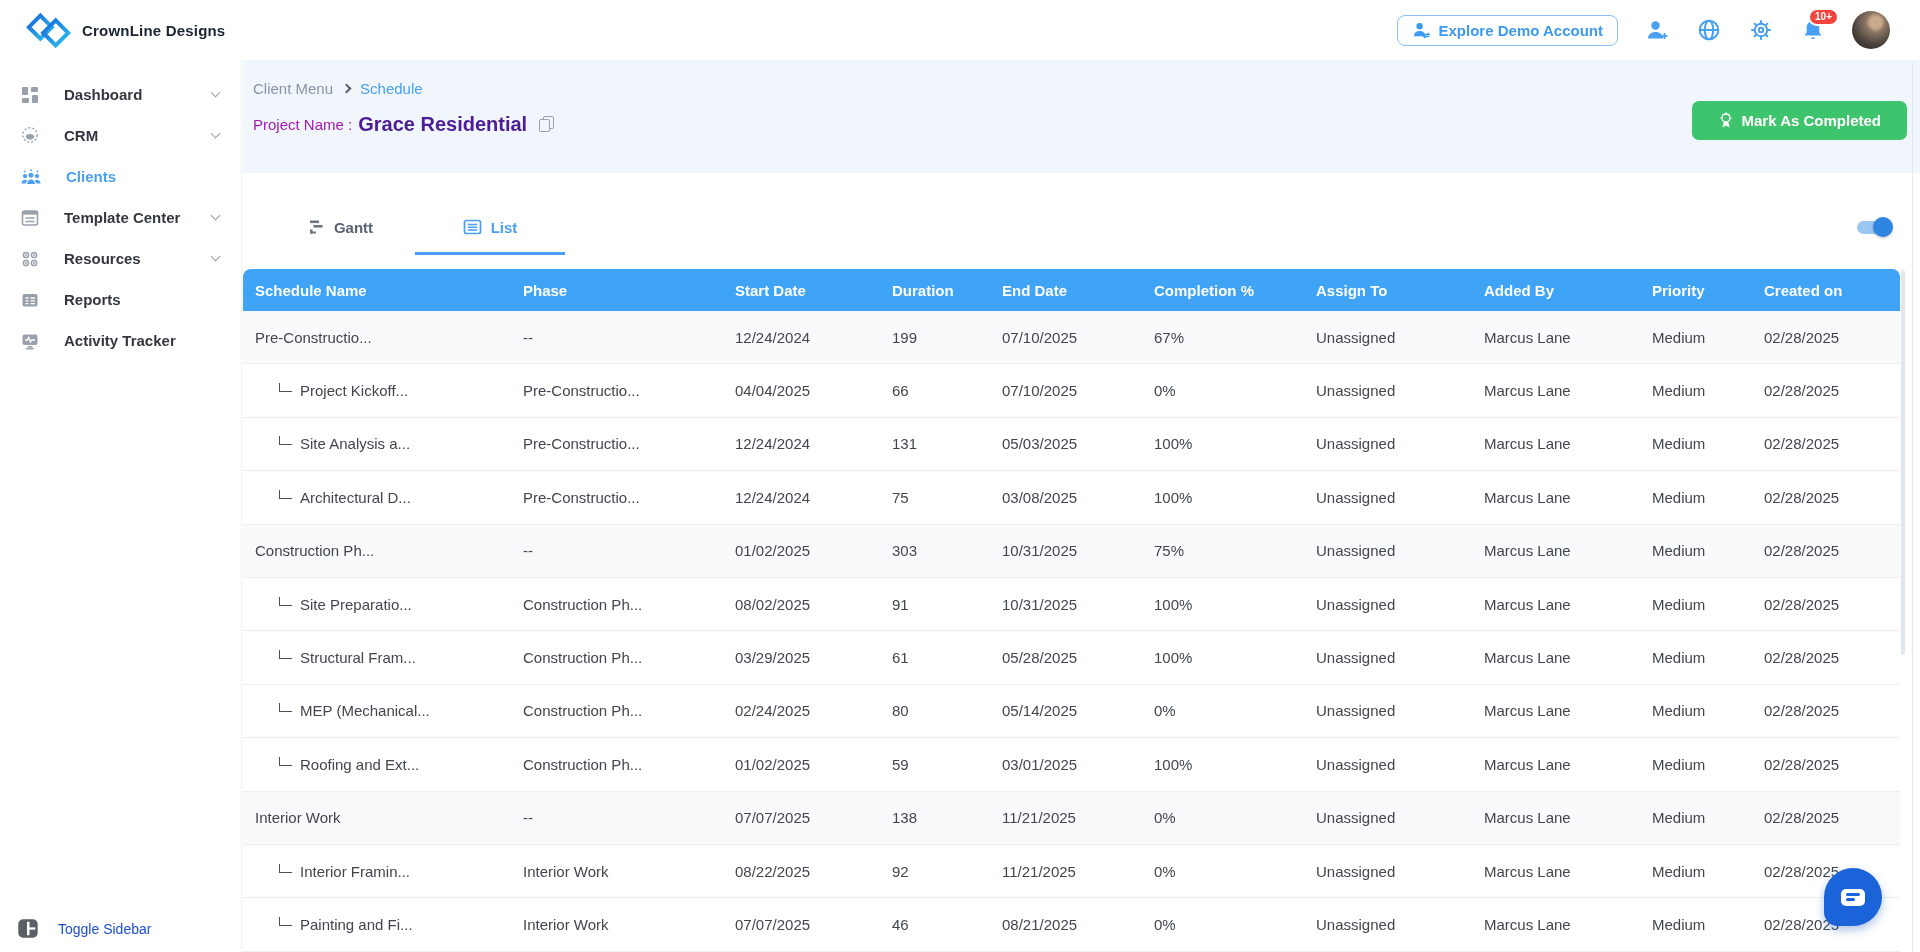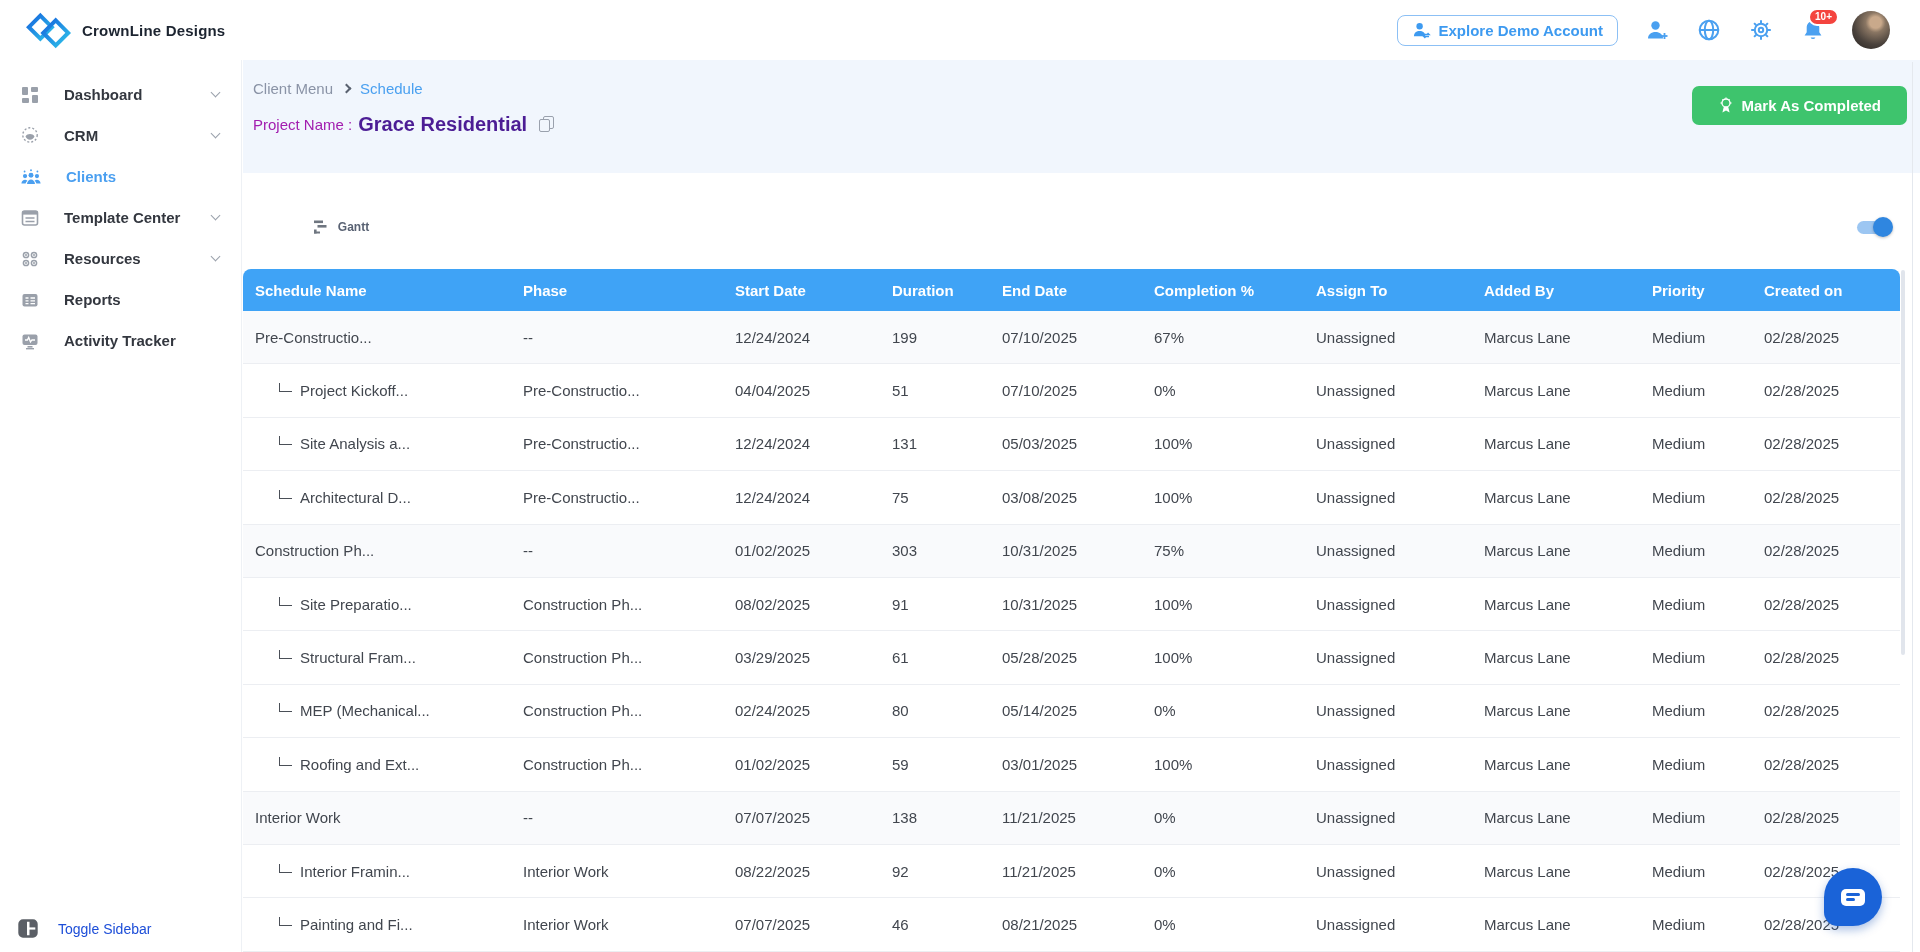--- a/index.html
+++ b/index.html
@@ -47,27 +47,27 @@
   .crumb-current { color:#4aa0f0; }
   .project-line { margin-top:16px; display:flex; align-items:center; gap:6px; font-size:15px; }
   .project-label { color:#a21caf; }
   .project-name { color:#4c1d95; font-weight:600; font-size:20px; }
   .copy-icon { position:relative; width:16px; height:17px; margin-left:6px; cursor:pointer; }
   .copy-icon::before { content:""; position:absolute; left:4px; top:0; width:9px; height:11px;
                        border:1.5px solid #9aa1ad; border-radius:2px; }
   .copy-icon::after  { content:""; position:absolute; left:0; top:3px; width:9px; height:11px;
                        border:1.5px solid #9aa1ad; border-radius:2px; background:#f1f6fd; }
   .mark-completed { display:flex; align-items:center; gap:8px; background:#3ec46d; border:none; border-radius:7px;
-                    color:#fff; font-size:15px; font-weight:600; padding:11px 26px; cursor:pointer; margin-top:6px;
+                    color:#fff; font-size:15px; font-weight:600; padding:11px 26px; cursor:pointer; margin-top:21px;
                     font-family:inherit; }
 
   .content { padding:0; }
   .tabs-row { display:flex; align-items:center; justify-content:space-between; margin:26px 0 0 0; height:56px; }
   .tabs { display:flex; margin-left:22px; height:100%; }
-  .tab { width:150px; display:flex; align-items:center; justify-content:center; gap:9px; font-size:12px; font-weight:600;
+  .tab { width:150px; display:flex; align-items:center; justify-content:center; gap:9px; font-size:15px; font-weight:600;
          color:#596273; cursor:pointer; background:none; border:none; position:relative; font-family:inherit; height:100%; }
   .tab.active { color:#4aa0f0; }
   .tab.active::after { content:""; position:absolute; left:0; bottom:0; width:100%; height:3px; background:#4aa0f0; }
   .tabs-actions { display:flex; align-items:center; gap:26px; margin-right:27px; }
   .switch { position:relative; width:38px; height:20px; cursor:pointer; }
   .switch .track { position:absolute; left:2px; top:4px; width:34px; height:13px; border-radius:7px; background:#9cc6f2; }
   .switch .knob { position:absolute; right:0; top:0; width:20px; height:20px; border-radius:50%; background:#2f86e0;
                   box-shadow:0 1px 3px rgba(0,0,0,.25); }
   .add-btn { display:flex; align-items:stretch; background:#4aa6f5; border:none; border-radius:8px; color:#fff;
              cursor:pointer; padding:0; overflow:hidden; font-family:inherit; height:44px; }
@@ -316,20 +316,29 @@
             <svg width="18" height="18" viewBox="0 0 18 18">
               <g fill="#6f7680">
                 <rect x="3" y="2.5" width="9" height="2.6"></rect>
                 <rect x="6.5" y="7" width="9" height="2.6"></rect>
                 <rect x="3" y="11.5" width="2.6" height="4"></rect>
                 <rect x="3" y="13.5" width="6" height="2"></rect>
               </g>
             </svg>
             <span>Gantt</span>
           </button>
+          <button class="tab active">
+            <svg width="19" height="18" viewBox="0 0 19 18">
+              <rect x="1.5" y="2.5" width="16" height="13" rx="2" fill="none" stroke="#4aa0f0" stroke-width="1.7"></rect>
+              <g stroke="#4aa0f0" stroke-width="1.5">
+                  <path d="M4.8 6.5h9.4 M4.8 9.2h9.4 M4.8 11.9h9.4"></path>
+                </g>
+            </svg>
+            <span>List</span>
+          </button>
         </div>
         <div class="tabs-actions">
           <div class="switch">
             <span class="track"></span>
             <span class="knob"></span>
           </div>
         </div>
       </div>
 
       <div class="table">
@@ -363,21 +372,21 @@
             <div class="td">Medium</div>
             <div class="td">02/28/2025</div>
           </div>
             <div class="tr is-child">
             <div class="td name-cell">
               <span class="tree"></span>
               <span>Project Kickoff...</span>
             </div>
             <div class="td">Pre-Constructio...</div>
             <div class="td">04/04/2025</div>
-            <div class="td">51</div>
+            <div class="td">66</div>
             <div class="td">07/10/2025</div>
             <div class="td">0%</div>
             <div class="td">Unassigned</div>
             <div class="td">Marcus Lane</div>
             <div class="td">Medium</div>
             <div class="td">02/28/2025</div>
           </div>
             <div class="tr is-child">
             <div class="td name-cell">
               <span class="tree"></span>

